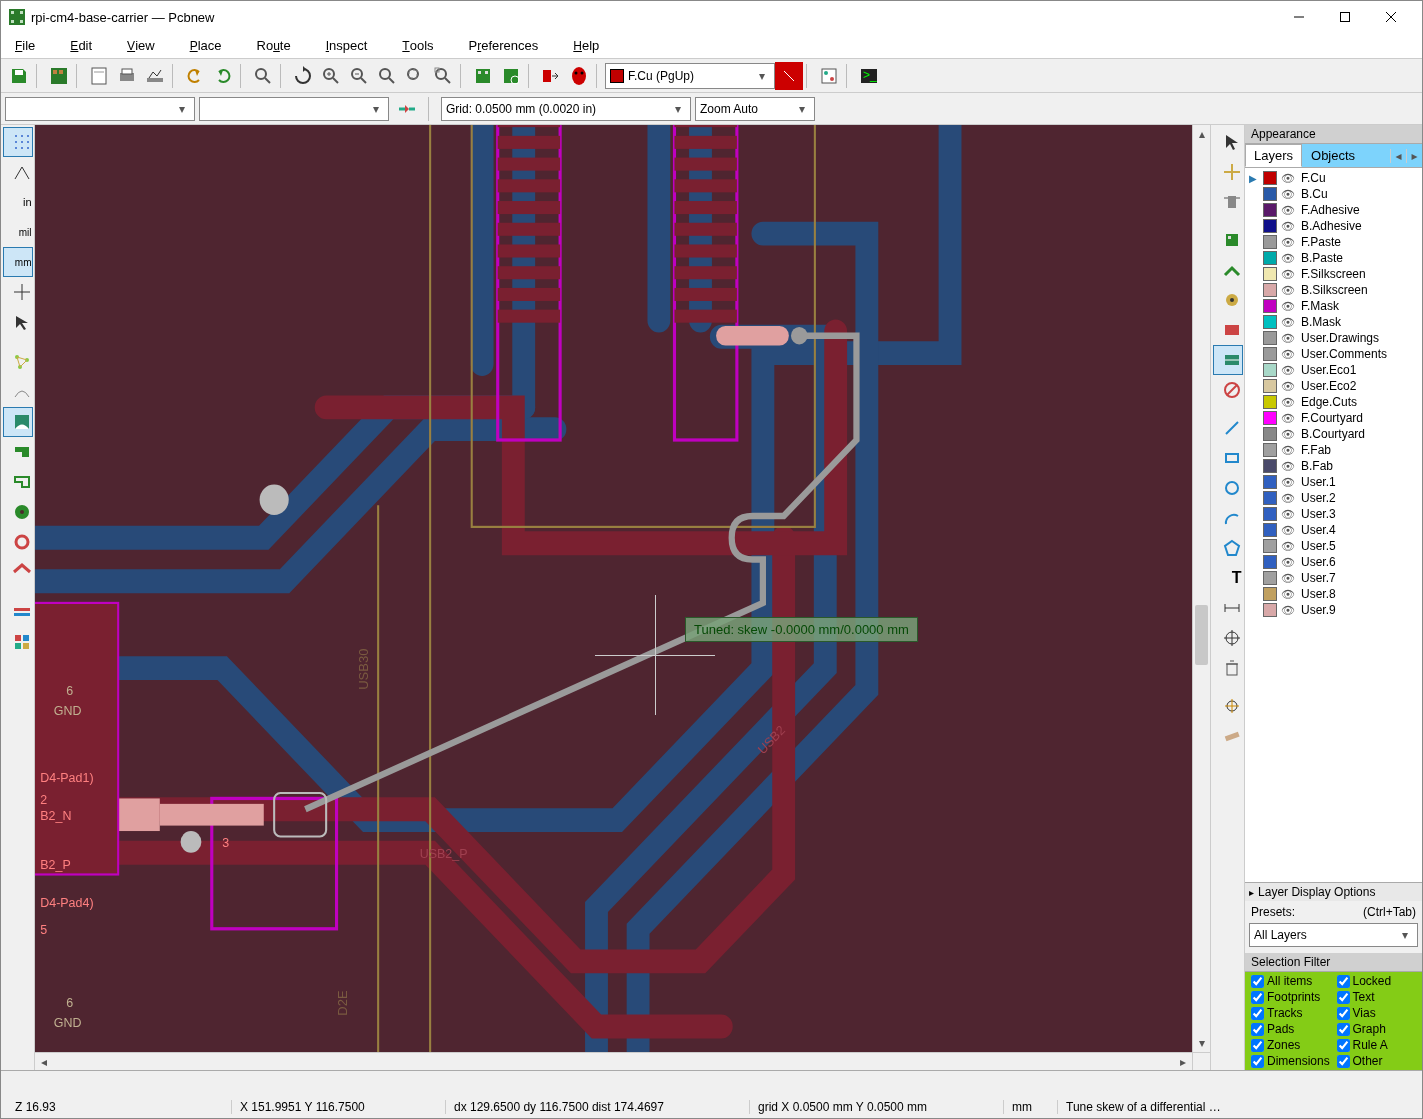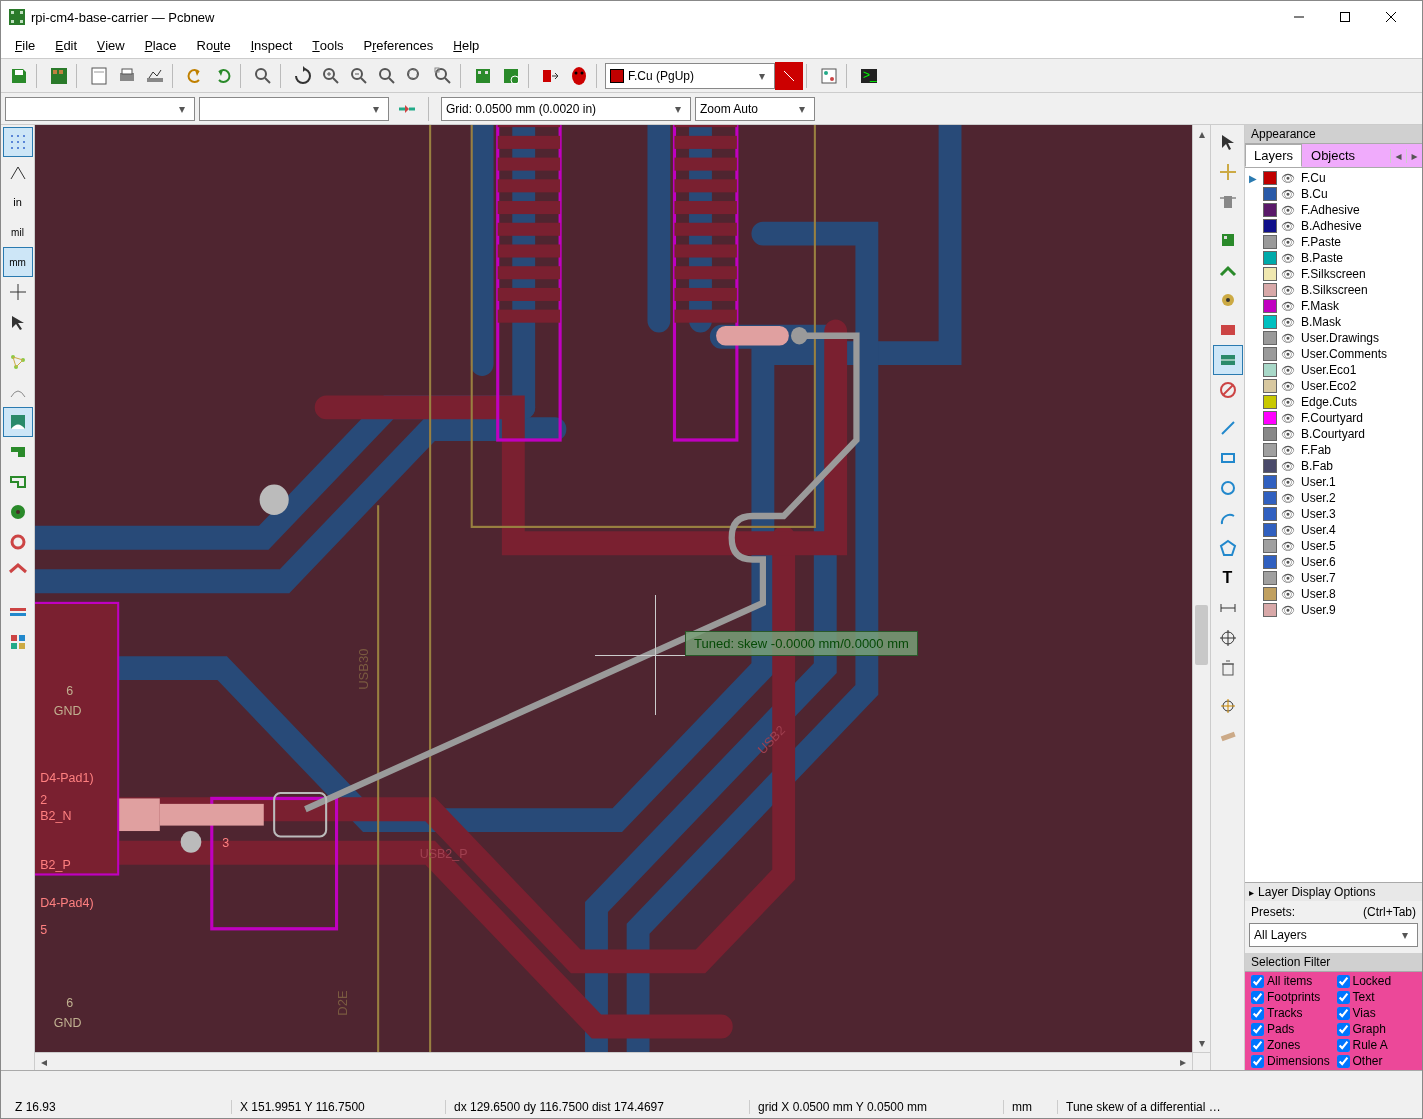--- a/index.html
+++ b/index.html
@@ -3,67 +3,67 @@
 <meta charset="utf-8">
 <style>
 * { box-sizing: border-box; margin: 0; padding: 0; font-family: "Segoe UI", Tahoma, sans-serif; font-size: 12px; }
 html, body { width: 100%; height: 100%; overflow: hidden; background: #f0f0f0; }
 .window { display: flex; flex-direction: column; width: 1423px; height: 1119px; background: #fff; border: 1px solid #888; }
 .titlebar { display: flex; align-items: center; height: 32px; background: #fff; padding: 0 8px; }
 .titlebar .appicon { width: 16px; height: 16px; margin-right: 6px; }
 .title-text { flex: 1; color: #000; font-size: 13px; }
 .win-controls { display: flex; }
 .win-btn { width: 46px; height: 30px; display: flex; align-items: center; justify-content: center; color: #000; }
-.menubar { display: flex; align-items: center; height: 26px; padding: 0 6px; gap: 4px; border-bottom: 1px solid #ccc; }
+.menubar { display: flex; align-items: center; height: 26px; padding: 0 6px; gap: 19px; border-bottom: 1px solid #ccc; }
 .menubar .menu-item { padding: 2px 8px; font-size: 13px; }
 .menubar .menu-item .mn { text-decoration: underline; }
 .toolbar { display: flex; align-items: center; height: 34px; padding: 2px 4px; border-bottom: 1px solid #ccc; background: #f0f0f0; }
 .tbtn { width: 28px; height: 28px; display: flex; align-items: center; justify-content: center; border: 1px solid transparent; }
 .tsep { width: 6px; height: 24px; border-left: 1px solid #bbb; margin: 0 3px; }
 .layer-combo { display: flex; align-items: center; height: 26px; border: 1px solid #888; background: #fff; padding: 0 4px; gap: 4px; }
 .layer-swatch { width: 14px; height: 14px; border: 1px solid #000; }
 .combo-arrow { width: 16px; text-align: center; color: #555; }
 .secondrow { display: flex; align-items: center; height: 32px; padding: 2px 4px; gap: 4px; border-bottom: 1px solid #ccc; background: #f0f0f0; }
 .combo { display: flex; align-items: center; justify-content: space-between; height: 24px; border: 1px solid #888; background: #fff; padding: 0 4px; }
 .body { flex: 1; display: flex; min-height: 0; }
 .left-toolbar, .right-toolbar { width: 34px; display: flex; flex-direction: column; align-items: center; padding: 2px 0; gap: 0; background: #f0f0f0; border-right: 1px solid #ccc; }
 .right-toolbar { border-right: none; border-left: 1px solid #ccc; }
-.lbtn { width: 30px; height: 30px; display: flex; align-items: center; justify-content: center; border: 1px solid transparent; margin: 0; }
+.lbtn { width: 30px; height: 30px; display: flex; align-items: center; justify-content: flex-end; border: 1px solid transparent; margin: 0; }
 .lbtn.active { background: #cde6f7; border: 1px solid #2a7ab0; }
 .canvas-wrap { flex: 1; display: flex; flex-direction: column; min-width: 0; }
 .canvas-area { flex: 1; position: relative; background: #4a2a2a; overflow: hidden; }
 .canvas-area svg { width: 100%; height: 100%; display: block; }
 .scroll-v { width: 18px; background: #f0f0f0; border-left: 1px solid #ccc; position: absolute; right: 0; top: 0; bottom: 18px; }
 .scroll-h { height: 18px; background: #f0f0f0; border-top: 1px solid #ccc; position: absolute; left: 0; right: 18px; bottom: 0; }
 .scroll-corner { width: 18px; height: 18px; background: #f0f0f0; position: absolute; right: 0; bottom: 0; border-left: 1px solid #ccc; border-top: 1px solid #ccc; }
 .scroll-thumb-v { position: absolute; left: 2px; right: 2px; top: 480px; height: 60px; background: #c8c8c8; border-radius: 2px; }
 .scroll-arrow { position: absolute; width: 18px; height: 18px; display: flex; align-items: center; justify-content: center; color: #555; }
 .right-panel { width: 178px; display: flex; flex-direction: column; background: #f0f0f0; border-left: 1px solid #ccc; }
 .panel-title { background: #d0d0d0; padding: 2px 6px; font-size: 12px; border-bottom: 1px solid #aaa; }
-.tabs { display: flex; align-items: center; border-bottom: 1px solid #aaa; background: #f0abfc; }
+.tabs { display: flex; align-items: center; border-bottom: 1px solid #aaa; background: #7dd3fc; }
 .tab { padding: 3px 8px; font-size: 13px; border: 1px solid transparent; }
 .tab.active { background: #fff; border: 1px solid #aaa; border-bottom: 1px solid #fff; }
 .tab-scroll { margin-left: auto; display: flex; }
 .tab-scroll .sc { width: 16px; text-align: center; color: #555; border-left: 1px solid #ccc; }
 .layers-list { flex: 1; overflow-y: auto; background: #fff; padding: 2px 0; }
 .layer-row { display: flex; align-items: center; padding: 1px 4px; gap: 4px; font-size: 12px; }
 .layer-row .arrow { width: 10px; color: #2a7ab0; font-size: 10px; }
 .layer-row .sw { width: 14px; height: 14px; border: 1px solid #666; }
 .layer-row .eye { width: 16px; color: #555; font-size: 11px; }
 .layer-opts { padding: 2px 4px; font-size: 12px; background: #e8e8e8; border-top: 1px solid #aaa; display: flex; align-items: center; }
 .presets-row { display: flex; justify-content: space-between; padding: 4px 6px; font-size: 12px; }
 .preset-combo { margin: 0 4px 6px 4px; }
-.selfilter-list { padding: 2px 6px; display: grid; grid-template-columns: 1fr 1fr; gap: 2px 6px; background: #ec4899; }
+.selfilter-list { padding: 2px 6px; display: grid; grid-template-columns: 1fr 1fr; gap: 2px 6px; background: #84cc16; }
 .cb-row { display: flex; align-items: center; gap: 3px; font-size: 12px; white-space: nowrap; overflow: hidden; }
 .statusbar { height: 48px; display: flex; flex-direction: column; border-top: 1px solid #aaa; background: #f0f0f0; }
 .status-top { flex: 1; }
 .status-bottom { height: 22px; display: flex; align-items: center; padding: 0 6px; gap: 4px; font-size: 12px; }
 .status-cell { padding: 0 8px; border-left: 1px solid #ccc; white-space: nowrap; }
 .status-cell:first-child { border-left: none; }
-.tuned-label { position: absolute; left: 650px; top: 506px; background: rgba(120,160,120,0.85); color: #064a06; padding: 4px 8px; font-size: 13px; border: 1px solid #2a5a2a; }
+.tuned-label { position: absolute; left: 650px; top: 492px; background: rgba(120,160,120,0.85); color: #064a06; padding: 4px 8px; font-size: 13px; border: 1px solid #2a5a2a; }
 .crosshair { position: absolute; left: 560px; top: 470px; width: 120px; height: 120px; pointer-events: none; }
 .crosshair::before, .crosshair::after { content: ""; position: absolute; background: #ccc; }
 .crosshair::before { left: 50%; top: 0; bottom: 0; width: 1px; }
 .crosshair::after { top: 50%; left: 0; right: 0; height: 1px; }
 </style>
 </head>
 <body>
 
 <div class="window">
   <div class="titlebar">

